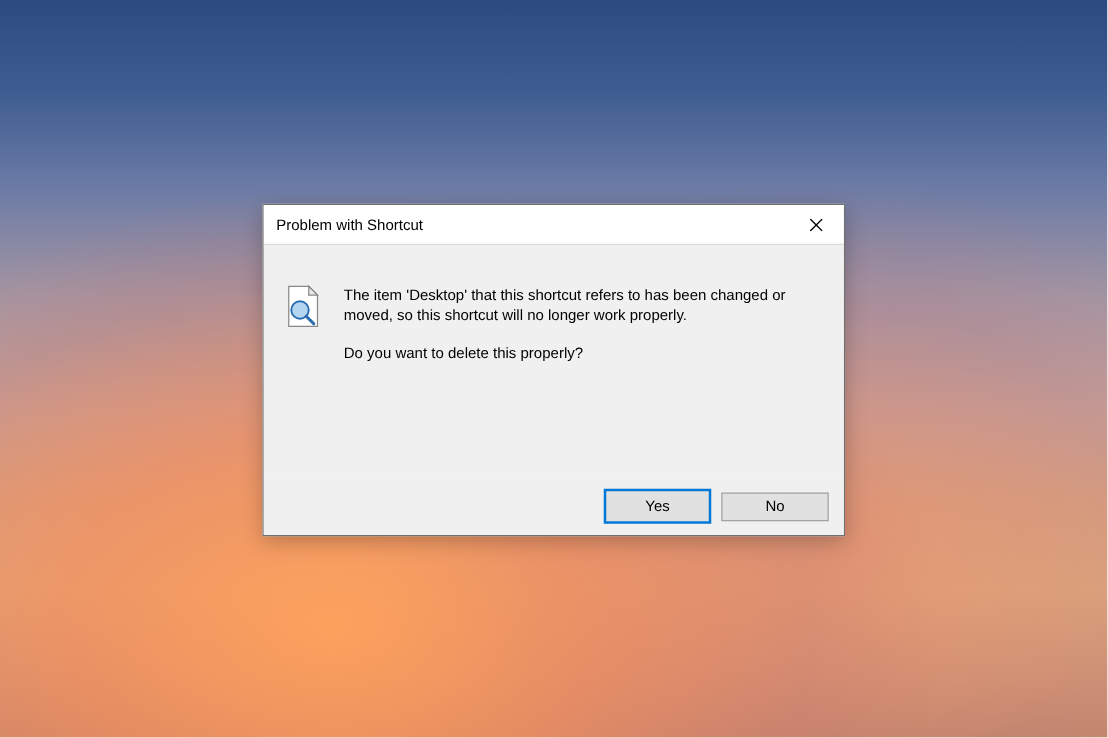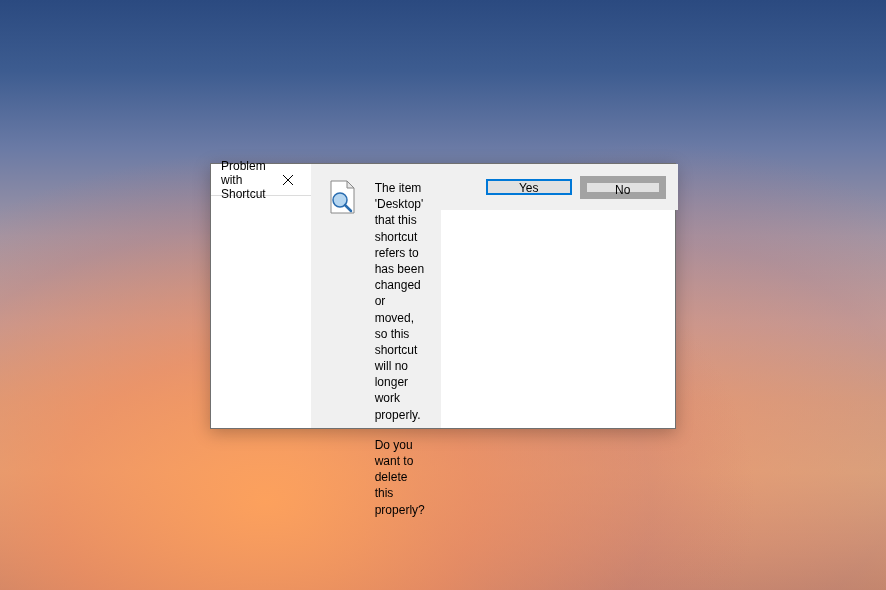--- a/index.html
+++ b/index.html
@@ -23,20 +23,21 @@
   .dialog {
     position: absolute;
     left: 210px;
     top: 163px;
     width: 464px;
     height: 264px;
     background: #ffffff;
     border: 1px solid #707070;
     box-shadow: 0 4px 16px rgba(0,0,0,0.25);
     display: flex;
+    flex-direction: column;
   }
   .titlebar {
     height: 31px;
     display: flex;
     align-items: center;
     background: #ffffff;
     border-bottom: 1px solid #dcdcdc;
   }
   .titlebar-title {
     flex: 1;
@@ -53,21 +54,21 @@
     cursor: default;
   }
   .titlebar-close svg {
     width: 10px;
     height: 10px;
   }
   .content {
     flex: 1;
     background: #f0f0f0;
     display: flex;
-    padding: 16px 16px 10px 16px;
+    padding: 32px 16px 10px 16px;
     justify-content: flex-end;
   }
   .icon-col {
     width: 40px;
     flex: 0 0 40px;
     display: flex;
     justify-content: flex-start;
     align-items: flex-start;
   }
   .msg-col {
@@ -86,32 +87,32 @@
     display: flex;
     justify-content: flex-end;
     align-items: center;
     padding-right: 12px;
     gap: 8px;
   }
   .btn {
     width: 86px;
     height: 23px;
     background: #e1e1e1;
-    border: 7px solid #a3a3a3;
+    border: 1px solid #a3a3a3;
     font-family: inherit;
     font-size: 12px;
     color: #000000;
     cursor: default;
     padding: 0;
   }
   .btn.primary {
     border: 2px solid #0078d7;
     background: #e1e1e1;
     width: 86px;
-    height: 16px;
+    height: 28px;
     margin-left: 45px;
   }
   .file-search-icon {
     width: 32px;
     height: 34px;
     position: relative;
   }
 </style>
 </head>
 <body>

